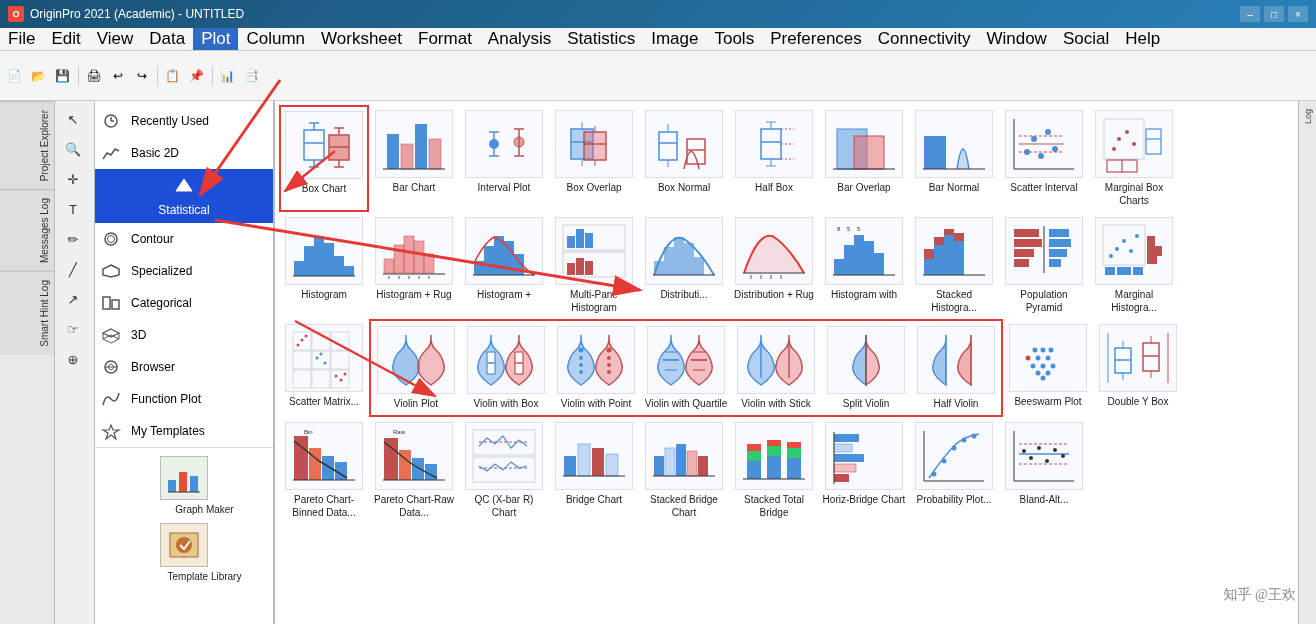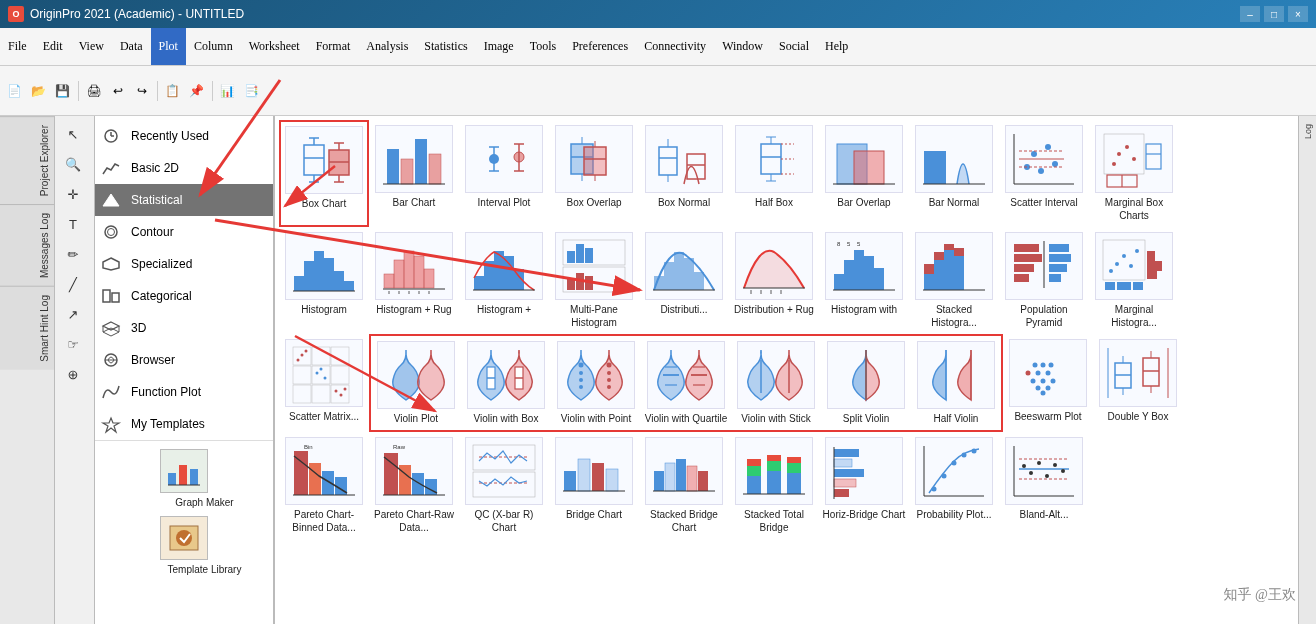--- a/index.html
+++ b/index.html
@@ -15,26 +15,25 @@
       padding: 0 8px;
       font-size: 12px;
     }
     .title-bar .app-icon { width: 16px; height: 16px; background: #e74c3c; border-radius: 2px; margin-right: 6px; display: flex; align-items: center; justify-content: center; font-size: 9px; font-weight: bold; }
     .title-controls { margin-left: auto; display: flex; gap: 4px; }
     .title-ctrl-btn { width: 20px; height: 16px; background: rgba(255,255,255,0.2); border: none; color: white; cursor: pointer; font-size: 10px; display: flex; align-items: center; justify-content: center; }
 
     
     .menu-bar {
       background: #f5f5f5;
-      height: 38px;
+      height: 23px;
       display: flex;
       align-items: center;
       border-bottom: 1px solid #ccc;
-      font-size: 12px;
-      font-family: Liberation Serif, serif;
+      font-size: 17px;
     }
     .menu-item {
       padding: 2px 8px;
       cursor: pointer;
       height: 100%;
       display: flex;
       align-items: center;
     }
     .menu-item.plot-active { background: #316ac5; color: white; }
 
@@ -97,21 +96,21 @@
       padding: 4px 0;
     }
     .plot-menu-item {
       display: flex;
       align-items: center;
       padding: 6px 4px;
       cursor: pointer;
       font-size: 12px;
       gap: 8px;
     }
-    .plot-menu-item.selected { background: #737373; color: white; }
+    .plot-menu-item.selected { background: #1d4ed8; color: white; flex-direction: column; }
     .plot-menu-icon { width: 24px; height: 20px; flex-shrink: 0; display: flex; align-items: center; justify-content: center; }
 
     
     .chart-grid {
       flex: 1;
       background: white;
       overflow-y: auto;
       padding: 4px;
     }
     .chart-row {

